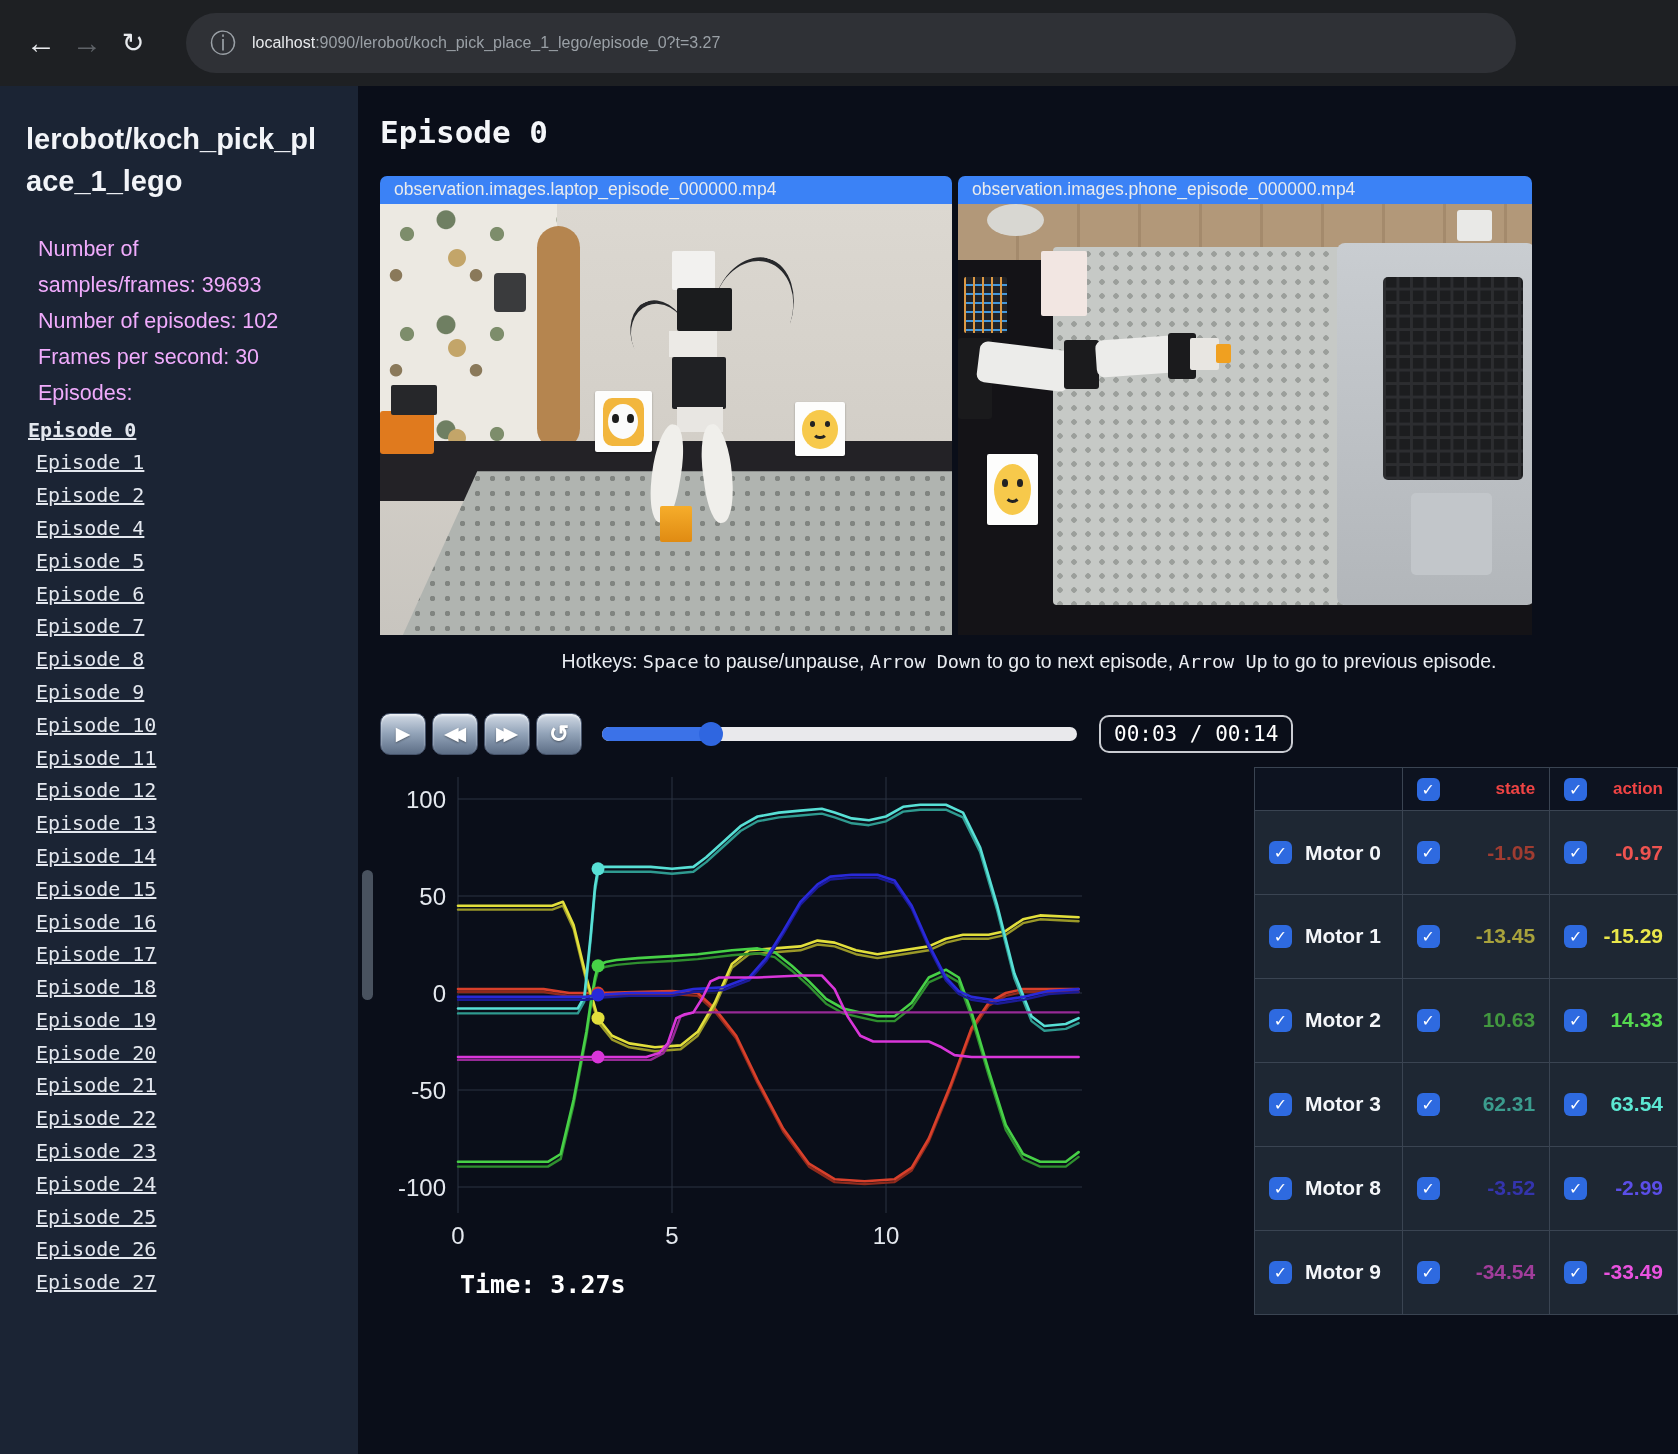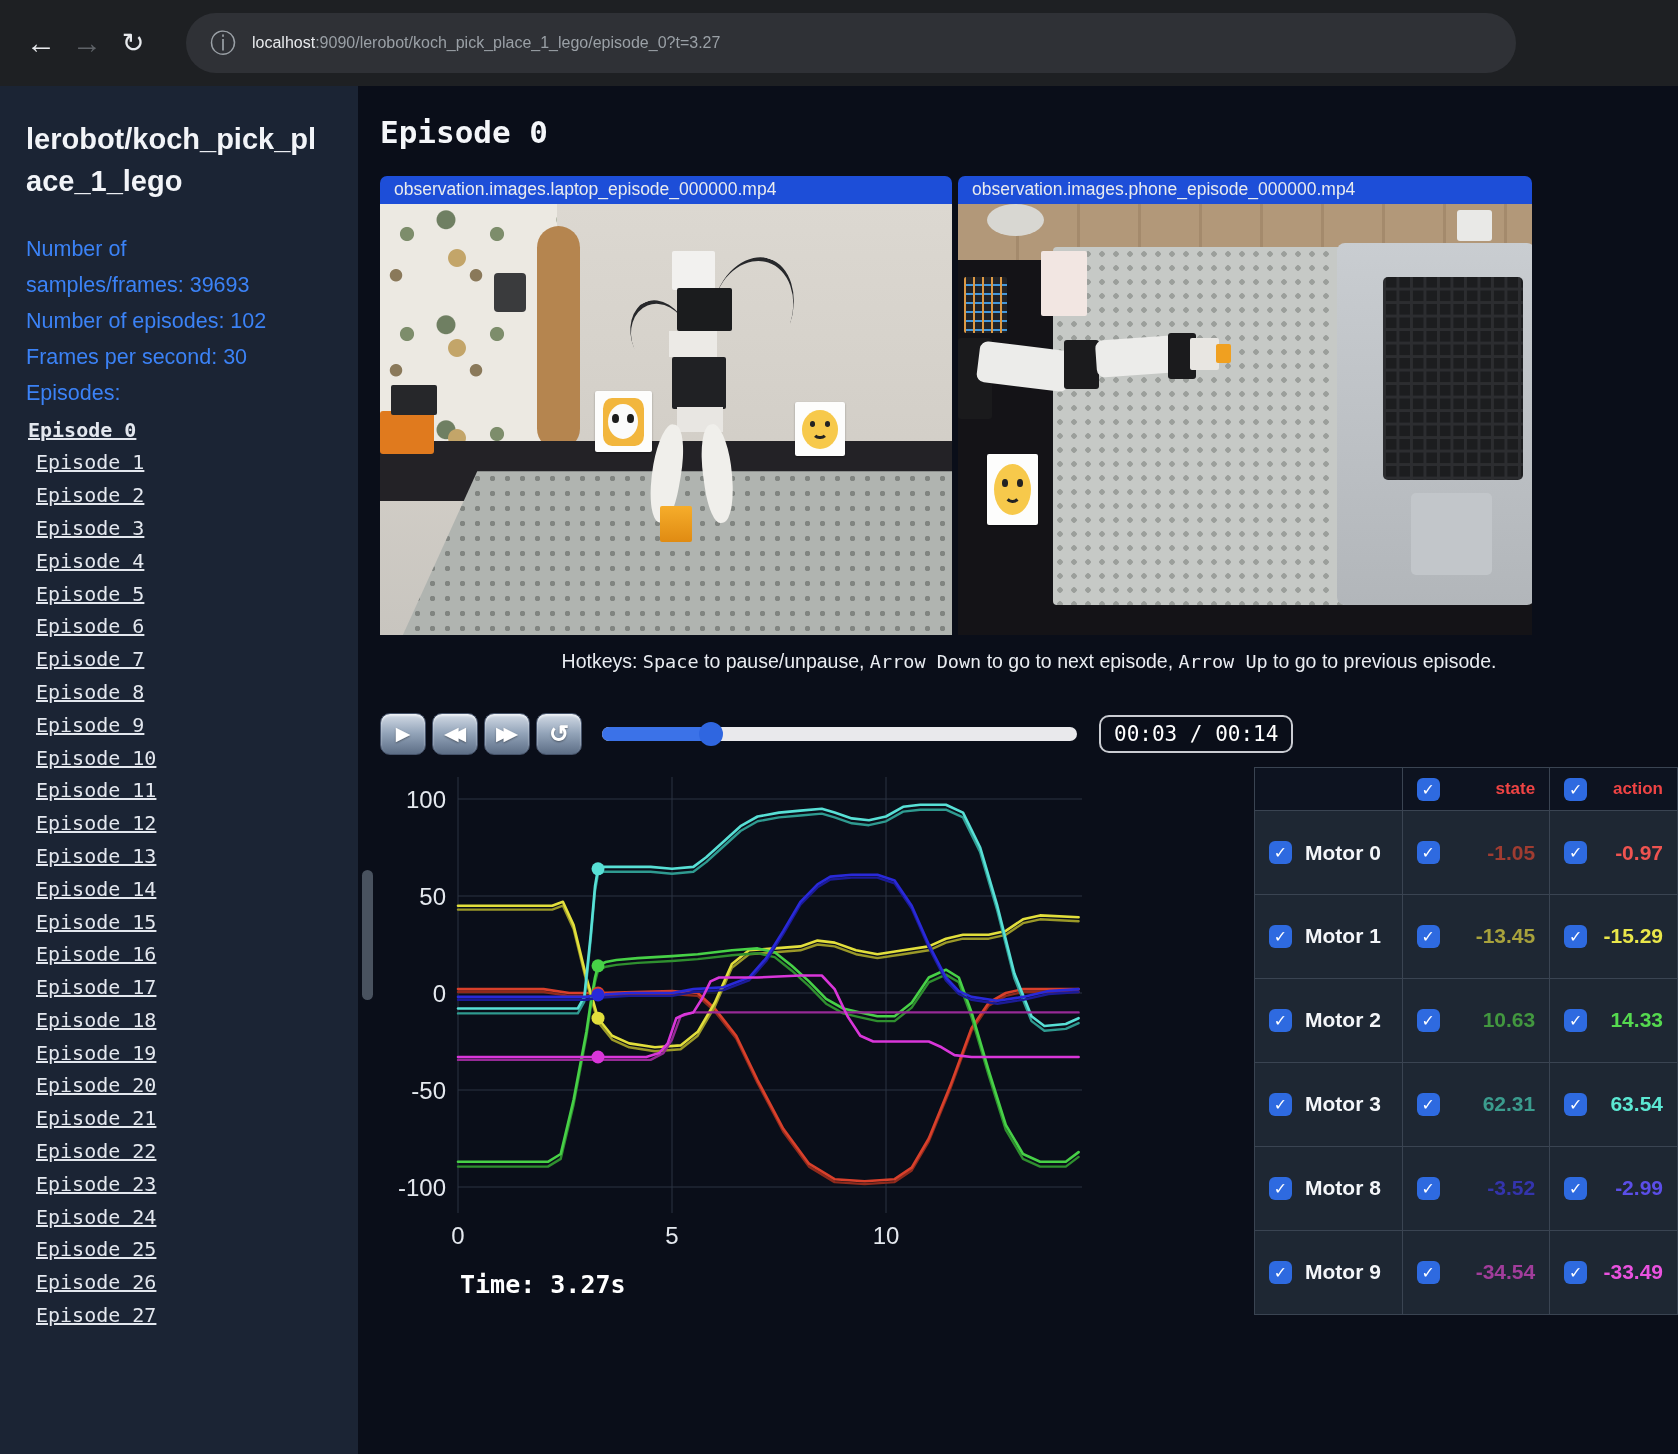--- a/index.html
+++ b/index.html
@@ -23,36 +23,36 @@
   
   .content { display:flex; height:1368px; }
   .sidebar { width:358px; height:100%; background:#1b2434; padding:32px 26px 0 26px;
              flex-shrink:0; overflow:hidden; }
   .main { position:relative; flex:1; height:100%; background:#0a0e19;
           padding:28px 0 0 22px; overflow:hidden; }
 
   
   .ds-title { color:#f2f4f8; font-size:29px; font-weight:700; line-height:1.45;
               width:300px; word-break:break-all; }
-  .stats { margin-top:30px; color:#3b82f6; font-size:21.5px; line-height:1.67; width:252px; }
+  .stats { margin-top:30px; color:#f0abfc; font-size:21.5px; line-height:1.67; width:252px;margin-left:12px; }
   .ep-list { margin-top:2px; list-style:none; }
   .ep-list a { display:inline-block; margin-left:10px; color:#e3e7ee; font-size:20px;
                line-height:32.8px; font-family:"DejaVu Sans Mono", monospace;
                text-decoration:underline; }
   .ep-list a.active { font-weight:700; margin-left:2px; }
 
   
   .page-title { color:#f4f6f9; font-size:31px; font-weight:700;
                 font-family:"DejaVu Sans Mono", monospace; }
 
   
   .videos { display:flex; gap:6px; margin-top:26px; }
   .vcard { width:572px; }
   .vcard.right { width:574px; }
-  .vhead { height:28px; background:#1d4ed8; border-radius:7px 7px 0 0;
+  .vhead { height:28px; background:#3b82f6; border-radius:7px 7px 0 0;
            color:#e9ebee; font-size:17.5px; padding:3px 0 0 14px; white-space:nowrap; overflow:hidden; }
   .vbody { position:relative; height:431px; overflow:hidden; background:#101014; }
   .abs { position:absolute; }
 
   
   .wall { inset:0; background:linear-gradient(180deg,#dcd8d1 0%,#d2cec7 60%,#c8c5bf 100%); }
   .person { left:0; top:0; width:31%; height:57%;
             background:#ece9e2;
             background-image:radial-gradient(circle at 30% 30%, #7d8d6b 7%, transparent 8%),
                              radial-gradient(circle at 70% 60%, #c3a569 9%, transparent 10%),
@@ -205,21 +205,20 @@
       <div class="stats">
         <div>Number of samples/frames: 39693</div>
         <div>Number of episodes: 102</div>
         <div>Frames per second: 30</div>
         <div>Episodes:</div>
       </div>
       <ul class="ep-list" id="episode-list">
           <li><a href="#" class="active">Episode 0</a></li>
           <li><a href="#">Episode 1</a></li>
           <li><a href="#">Episode 2</a></li>
-          <li><a href="#">Episode 3</a></li>
           <li><a href="#">Episode 4</a></li>
           <li><a href="#">Episode 5</a></li>
           <li><a href="#">Episode 6</a></li>
           <li><a href="#">Episode 7</a></li>
           <li><a href="#">Episode 8</a></li>
           <li><a href="#">Episode 9</a></li>
           <li><a href="#">Episode 10</a></li>
           <li><a href="#">Episode 11</a></li>
           <li><a href="#">Episode 12</a></li>
           <li><a href="#">Episode 13</a></li>

